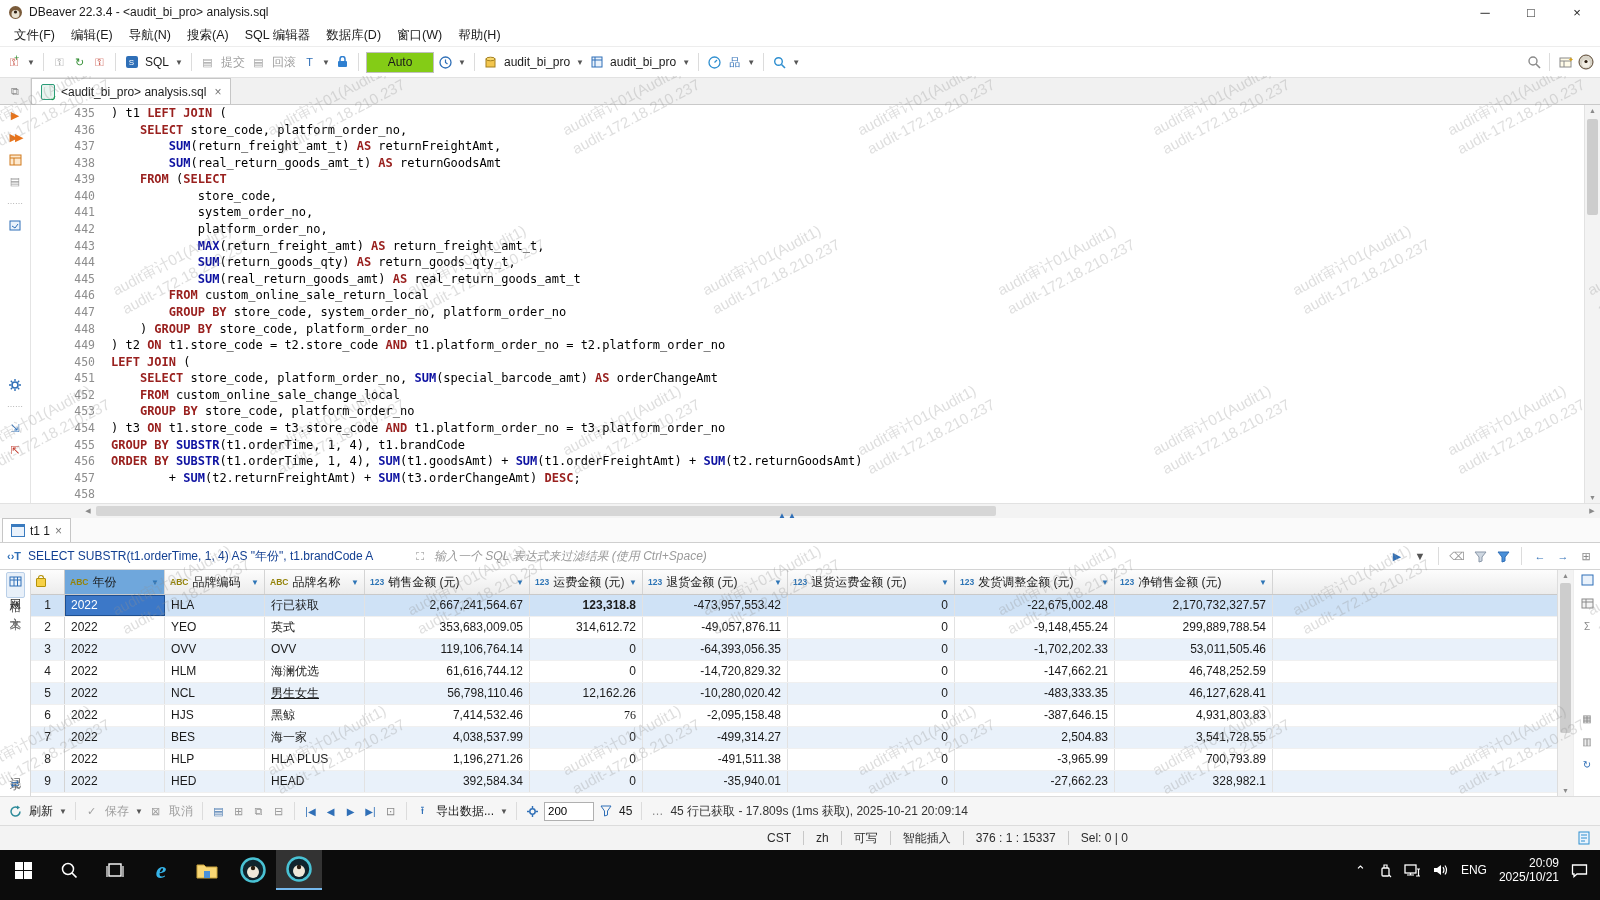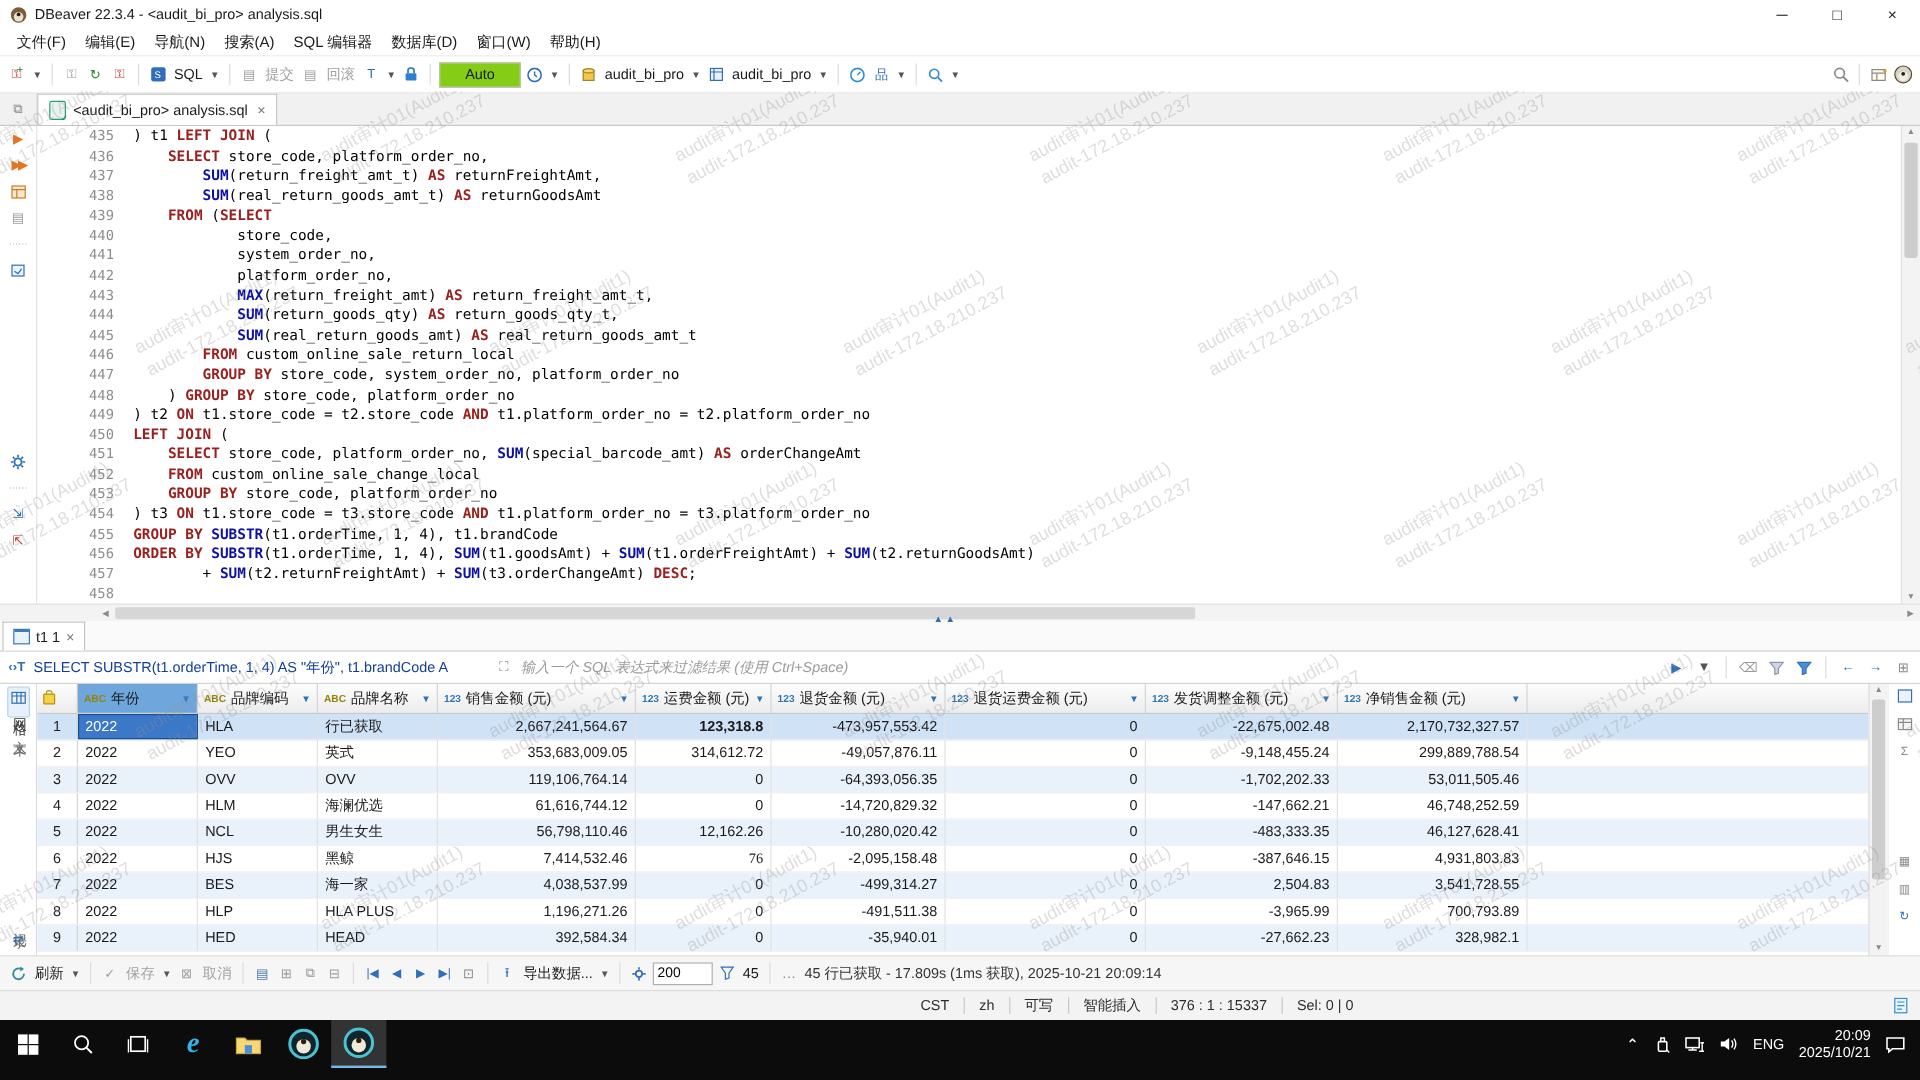--- a/index.html
+++ b/index.html
@@ -448,21 +448,21 @@
               <div class="cell num" style="width: 113px;">0</div>
               <div class="cell num" style="width: 145px;">-14,720,829.32</div>
               <div class="cell num" style="width: 167px;">0</div>
               <div class="cell num" style="width: 160px;">-147,662.21</div>
               <div class="cell num" style="width: 158px;">46,748,252.59</div>
             </div>
             <div class="grid-row tint">
               <div class="rn">5</div>
               <div class="cell" style="width: 100px;">2022</div>
               <div class="cell" style="width: 100px;">NCL</div>
-              <div class="cell" style="width: 100px;">男生女生</div>
+              <div class="cell" style="width: 100px; text-decoration: underline;">男生女生</div>
               <div class="cell num" style="width: 165px;">56,798,110.46</div>
               <div class="cell num" style="width: 113px;">12,162.26</div>
               <div class="cell num" style="width: 145px;">-10,280,020.42</div>
               <div class="cell num" style="width: 167px;">0</div>
               <div class="cell num" style="width: 160px;">-483,333.35</div>
               <div class="cell num" style="width: 158px;">46,127,628.41</div>
             </div>
             <div class="grid-row">
               <div class="rn">6</div>
               <div class="cell" style="width: 100px;">2022</div>

